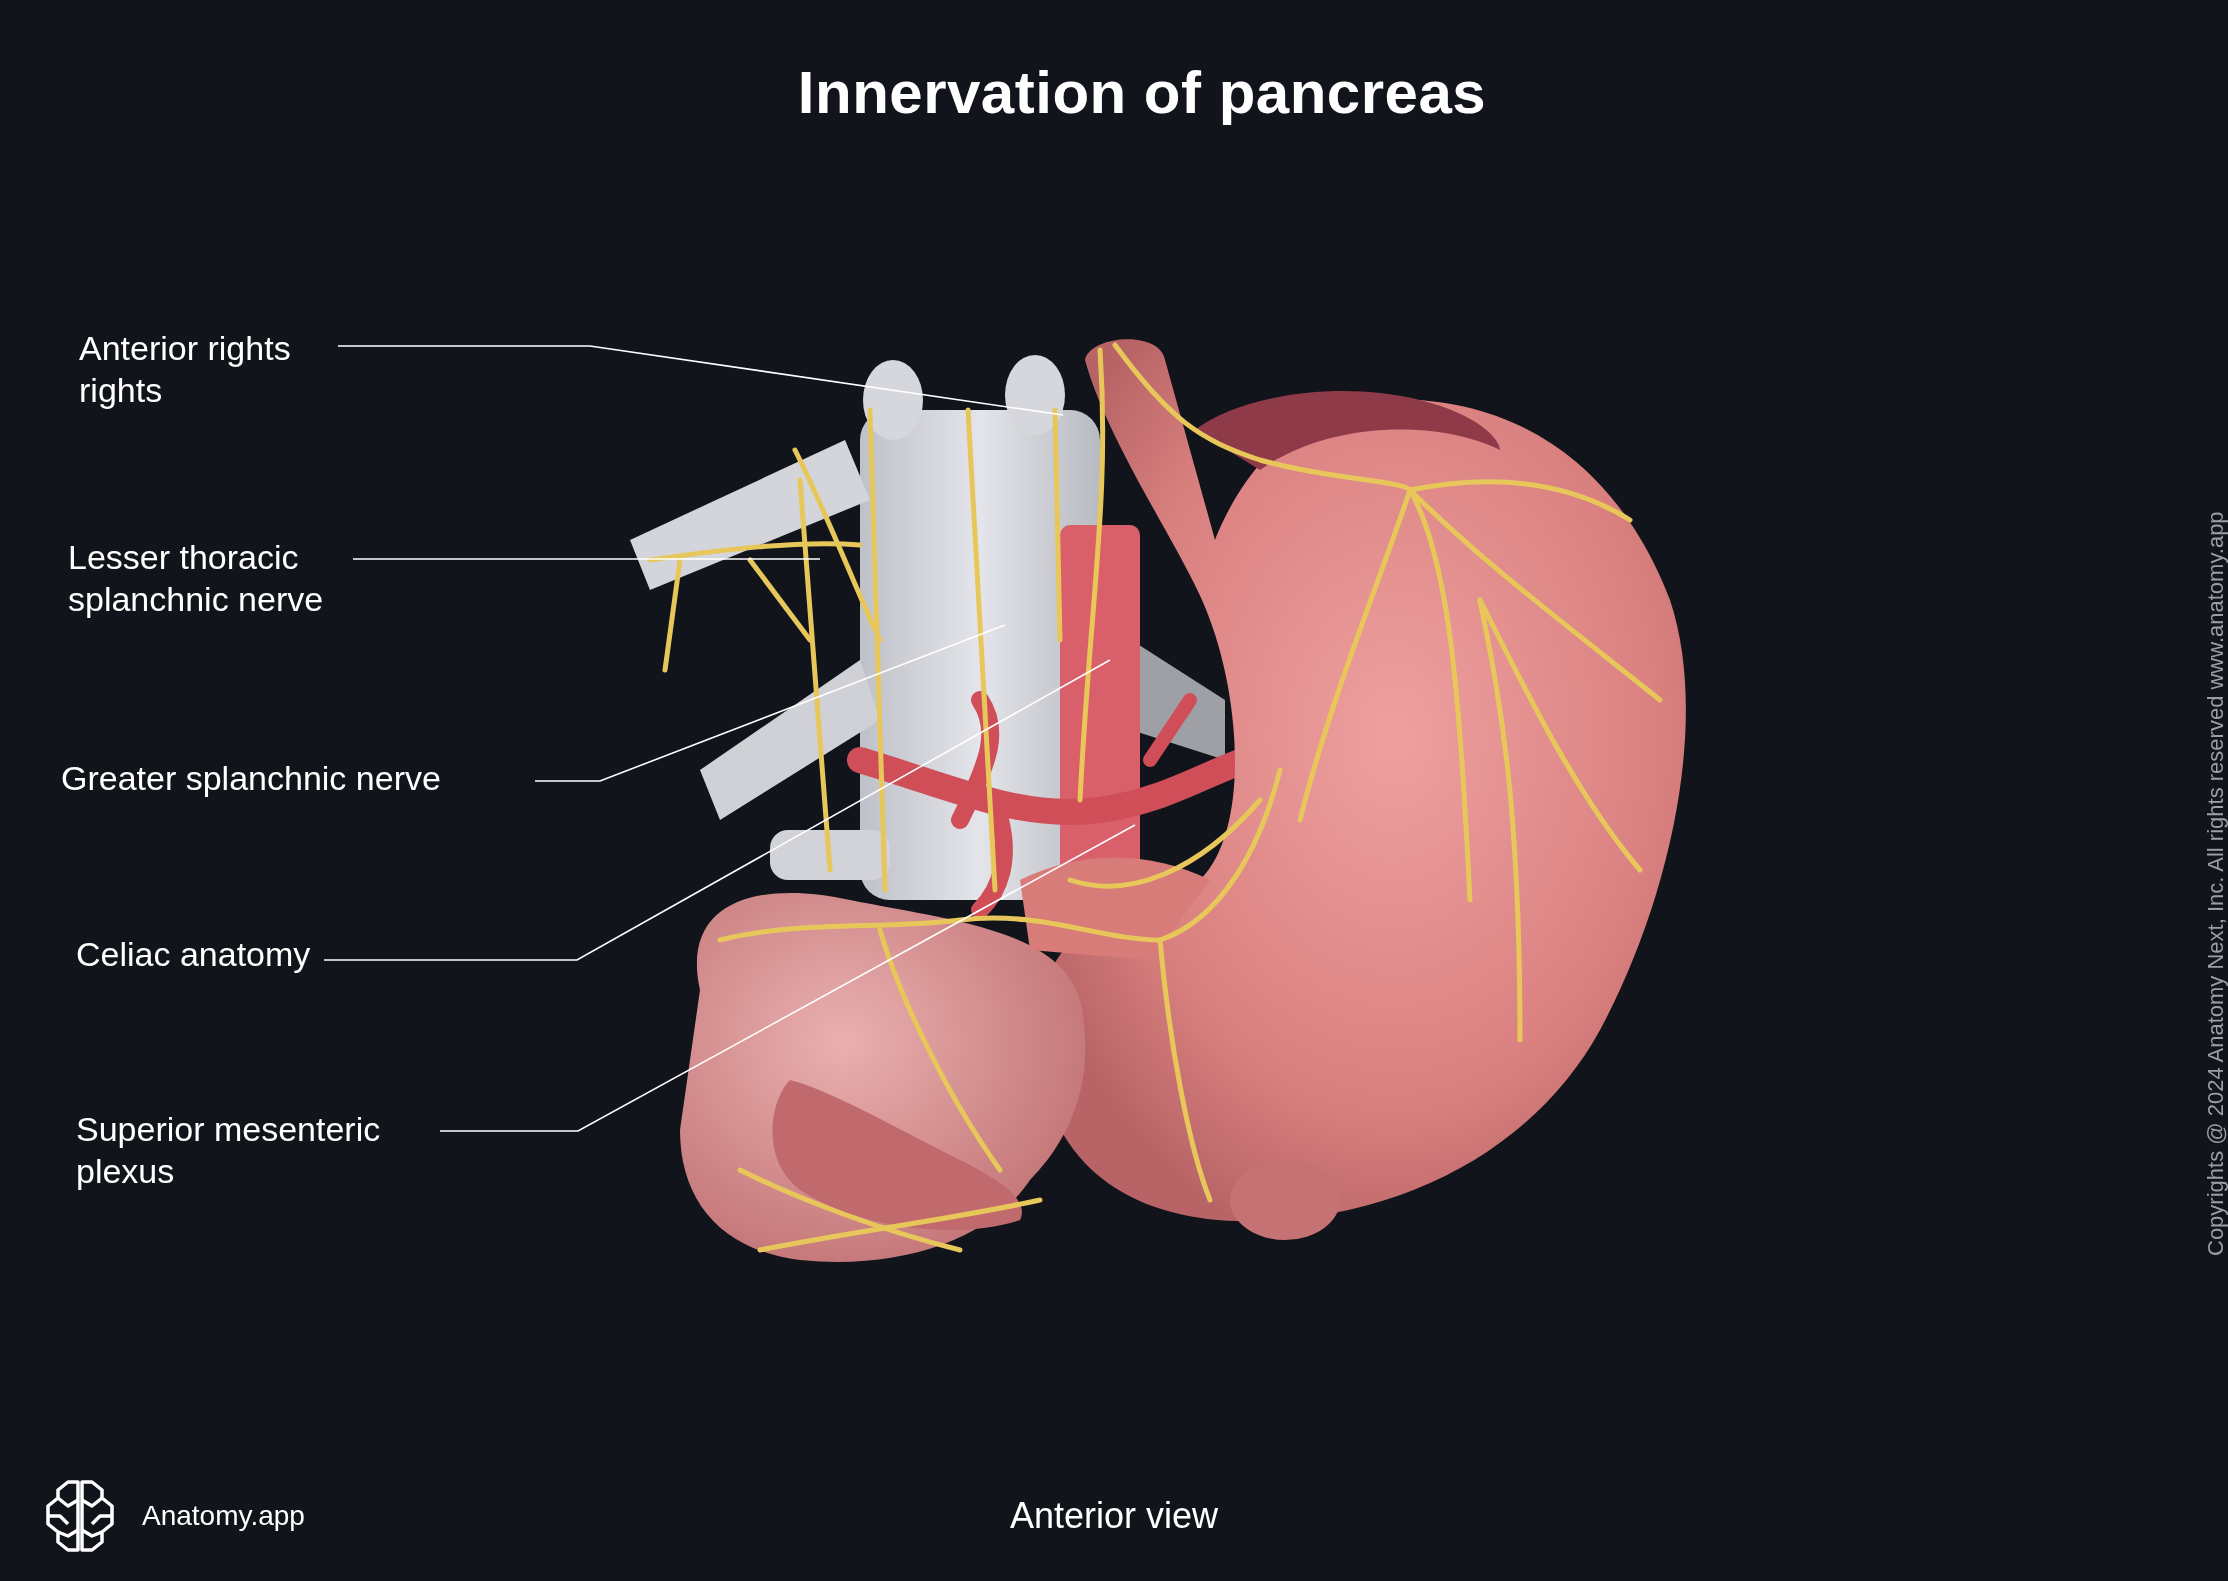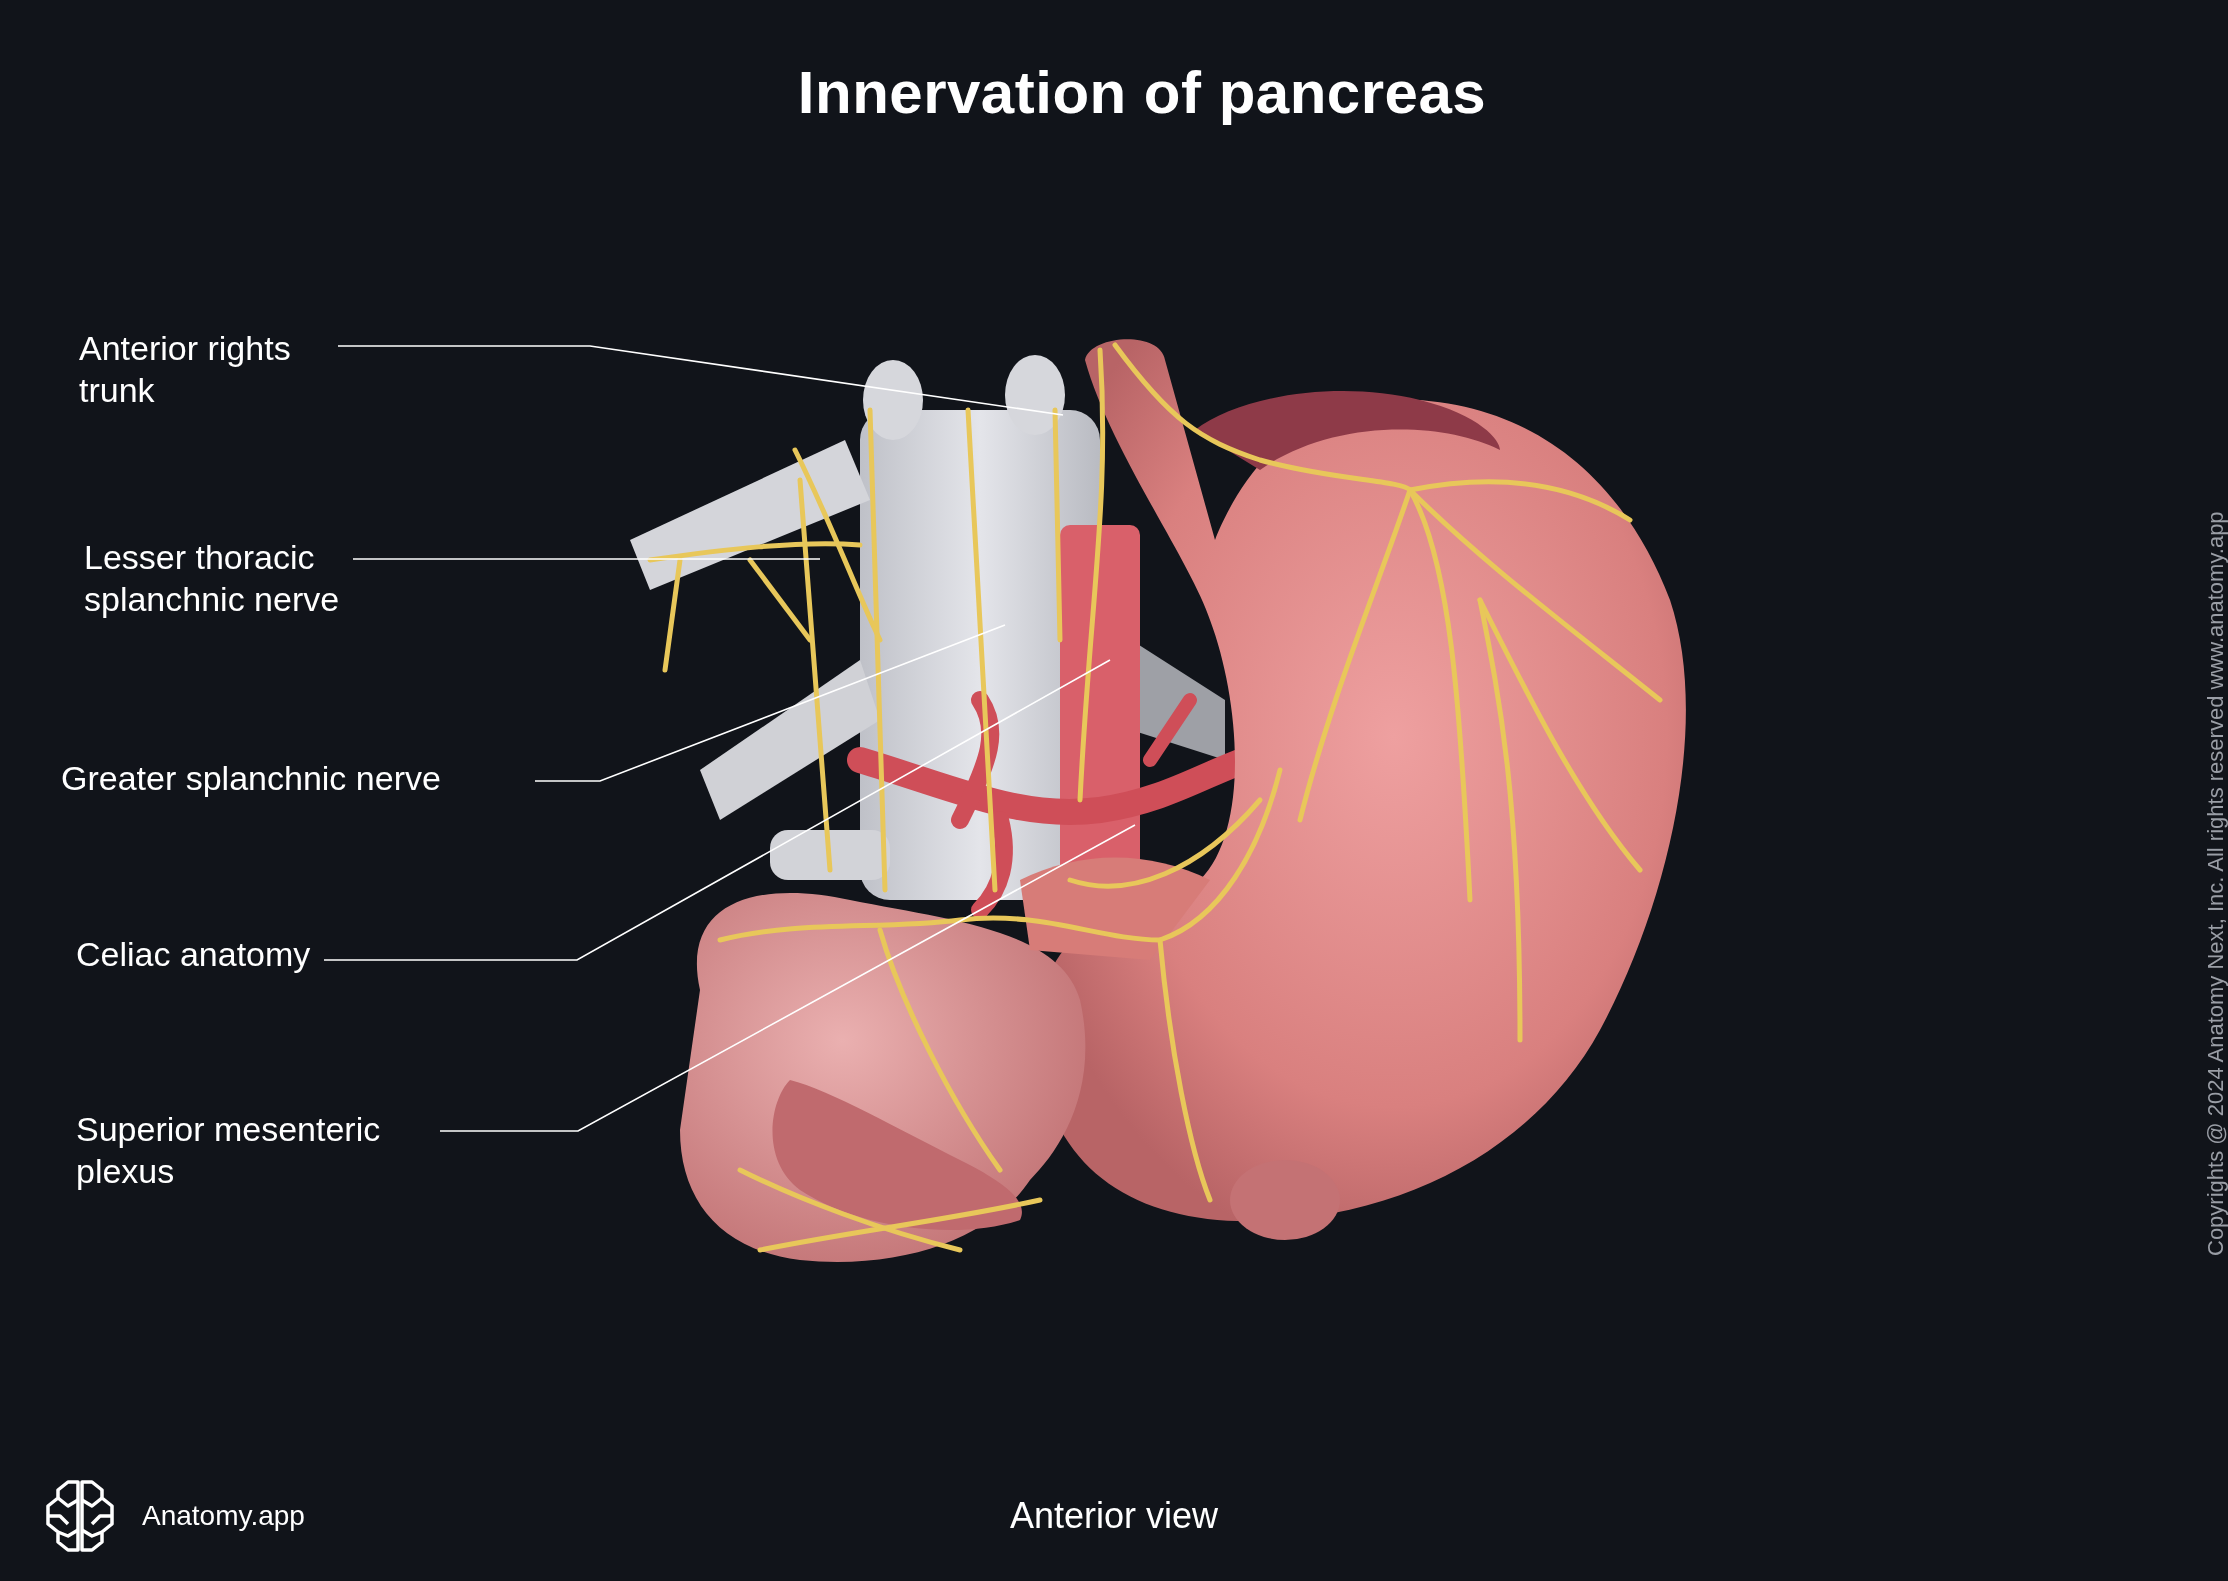--- a/index.html
+++ b/index.html
@@ -96,23 +96,23 @@
     <polyline points="338,346 590,346 1063,415"></polyline>
     <polyline points="353,559 820,559"></polyline>
     <polyline points="535,781 600,781 1005,625"></polyline>
     <polyline points="324,960 577,960 1110,660"></polyline>
     <polyline points="440,1131 578,1131 1135,825"></polyline>
   </g>
 </svg>
 
 <div class="label" style="left:79px;top:327px;">
   <div>Anterior rights</div>
-  <div>trunk</div>
+  <div>rights</div>
 </div>
-<div class="label" style="left:84px;top:536px;">
+<div class="label" style="left:68px;top:536px;">
   <div>Lesser thoracic</div>
   <div>splanchnic nerve</div>
 </div>
 <div class="label" style="left:61px;top:757px;">
   <div>Greater splanchnic nerve</div>
 </div>
 <div class="label" style="left:76px;top:933px;">
   <div>Celiac anatomy</div>
 </div>
 <div class="label" style="left:76px;top:1108px;">

